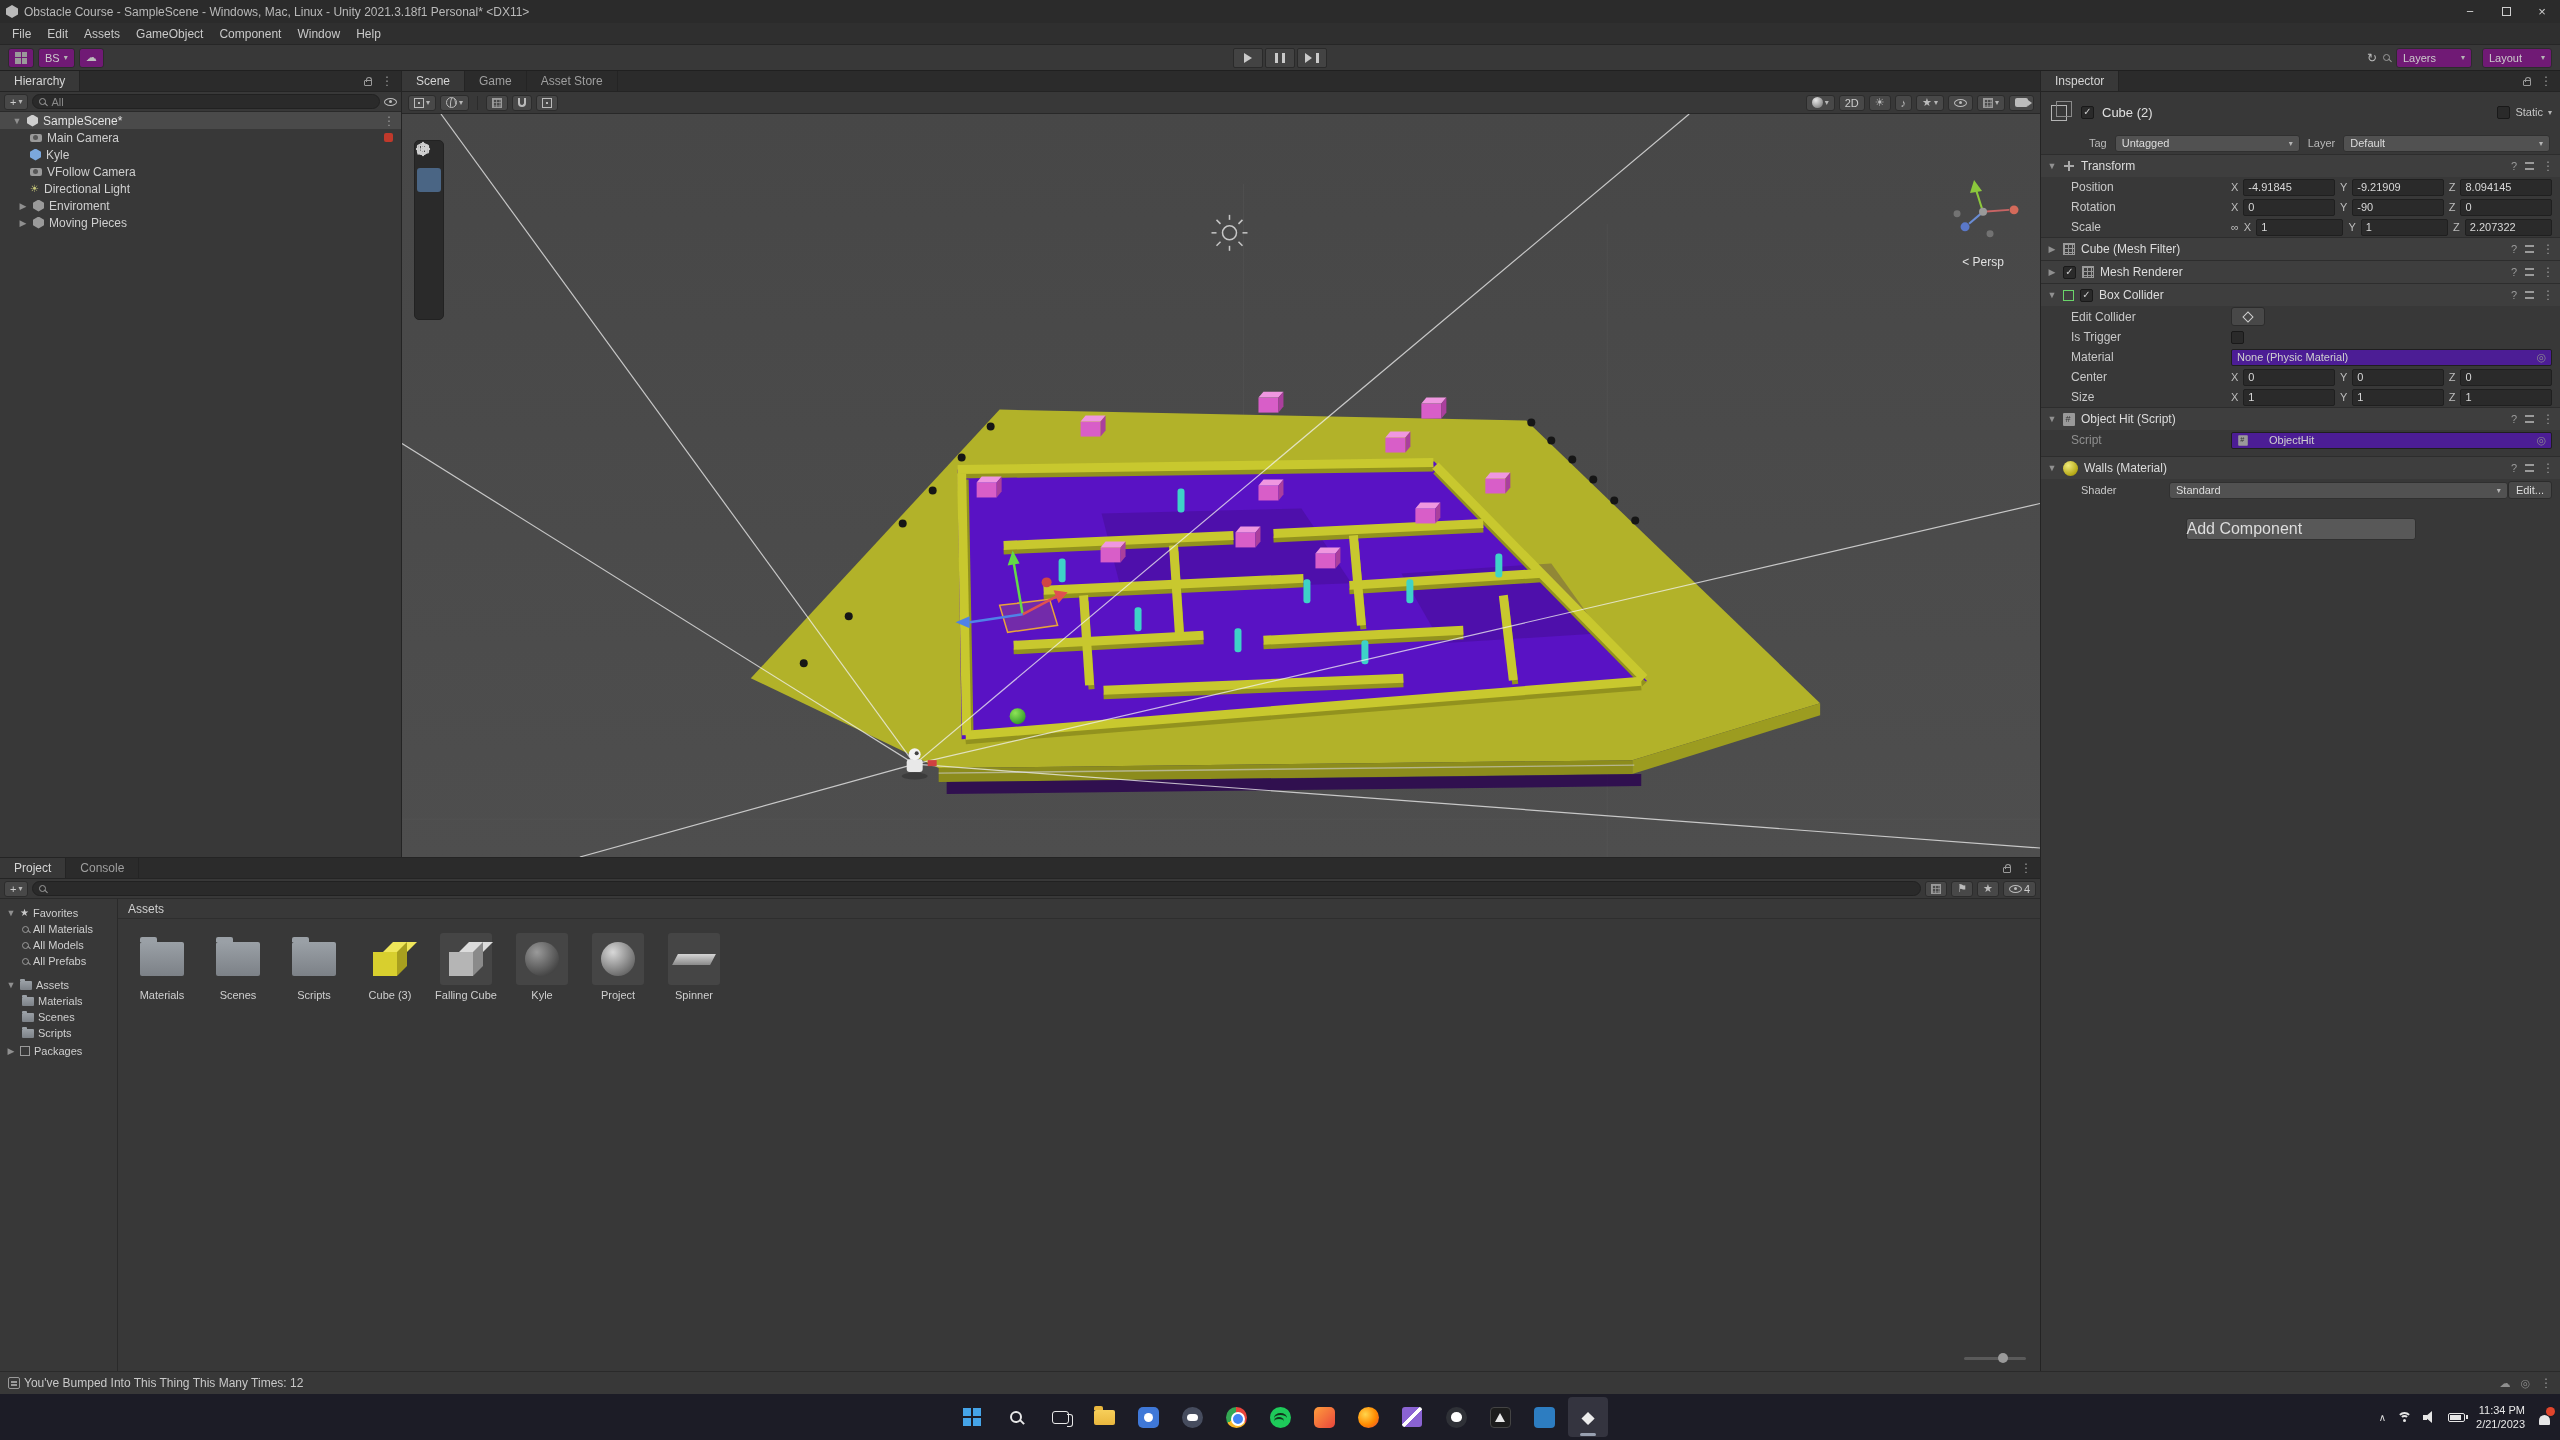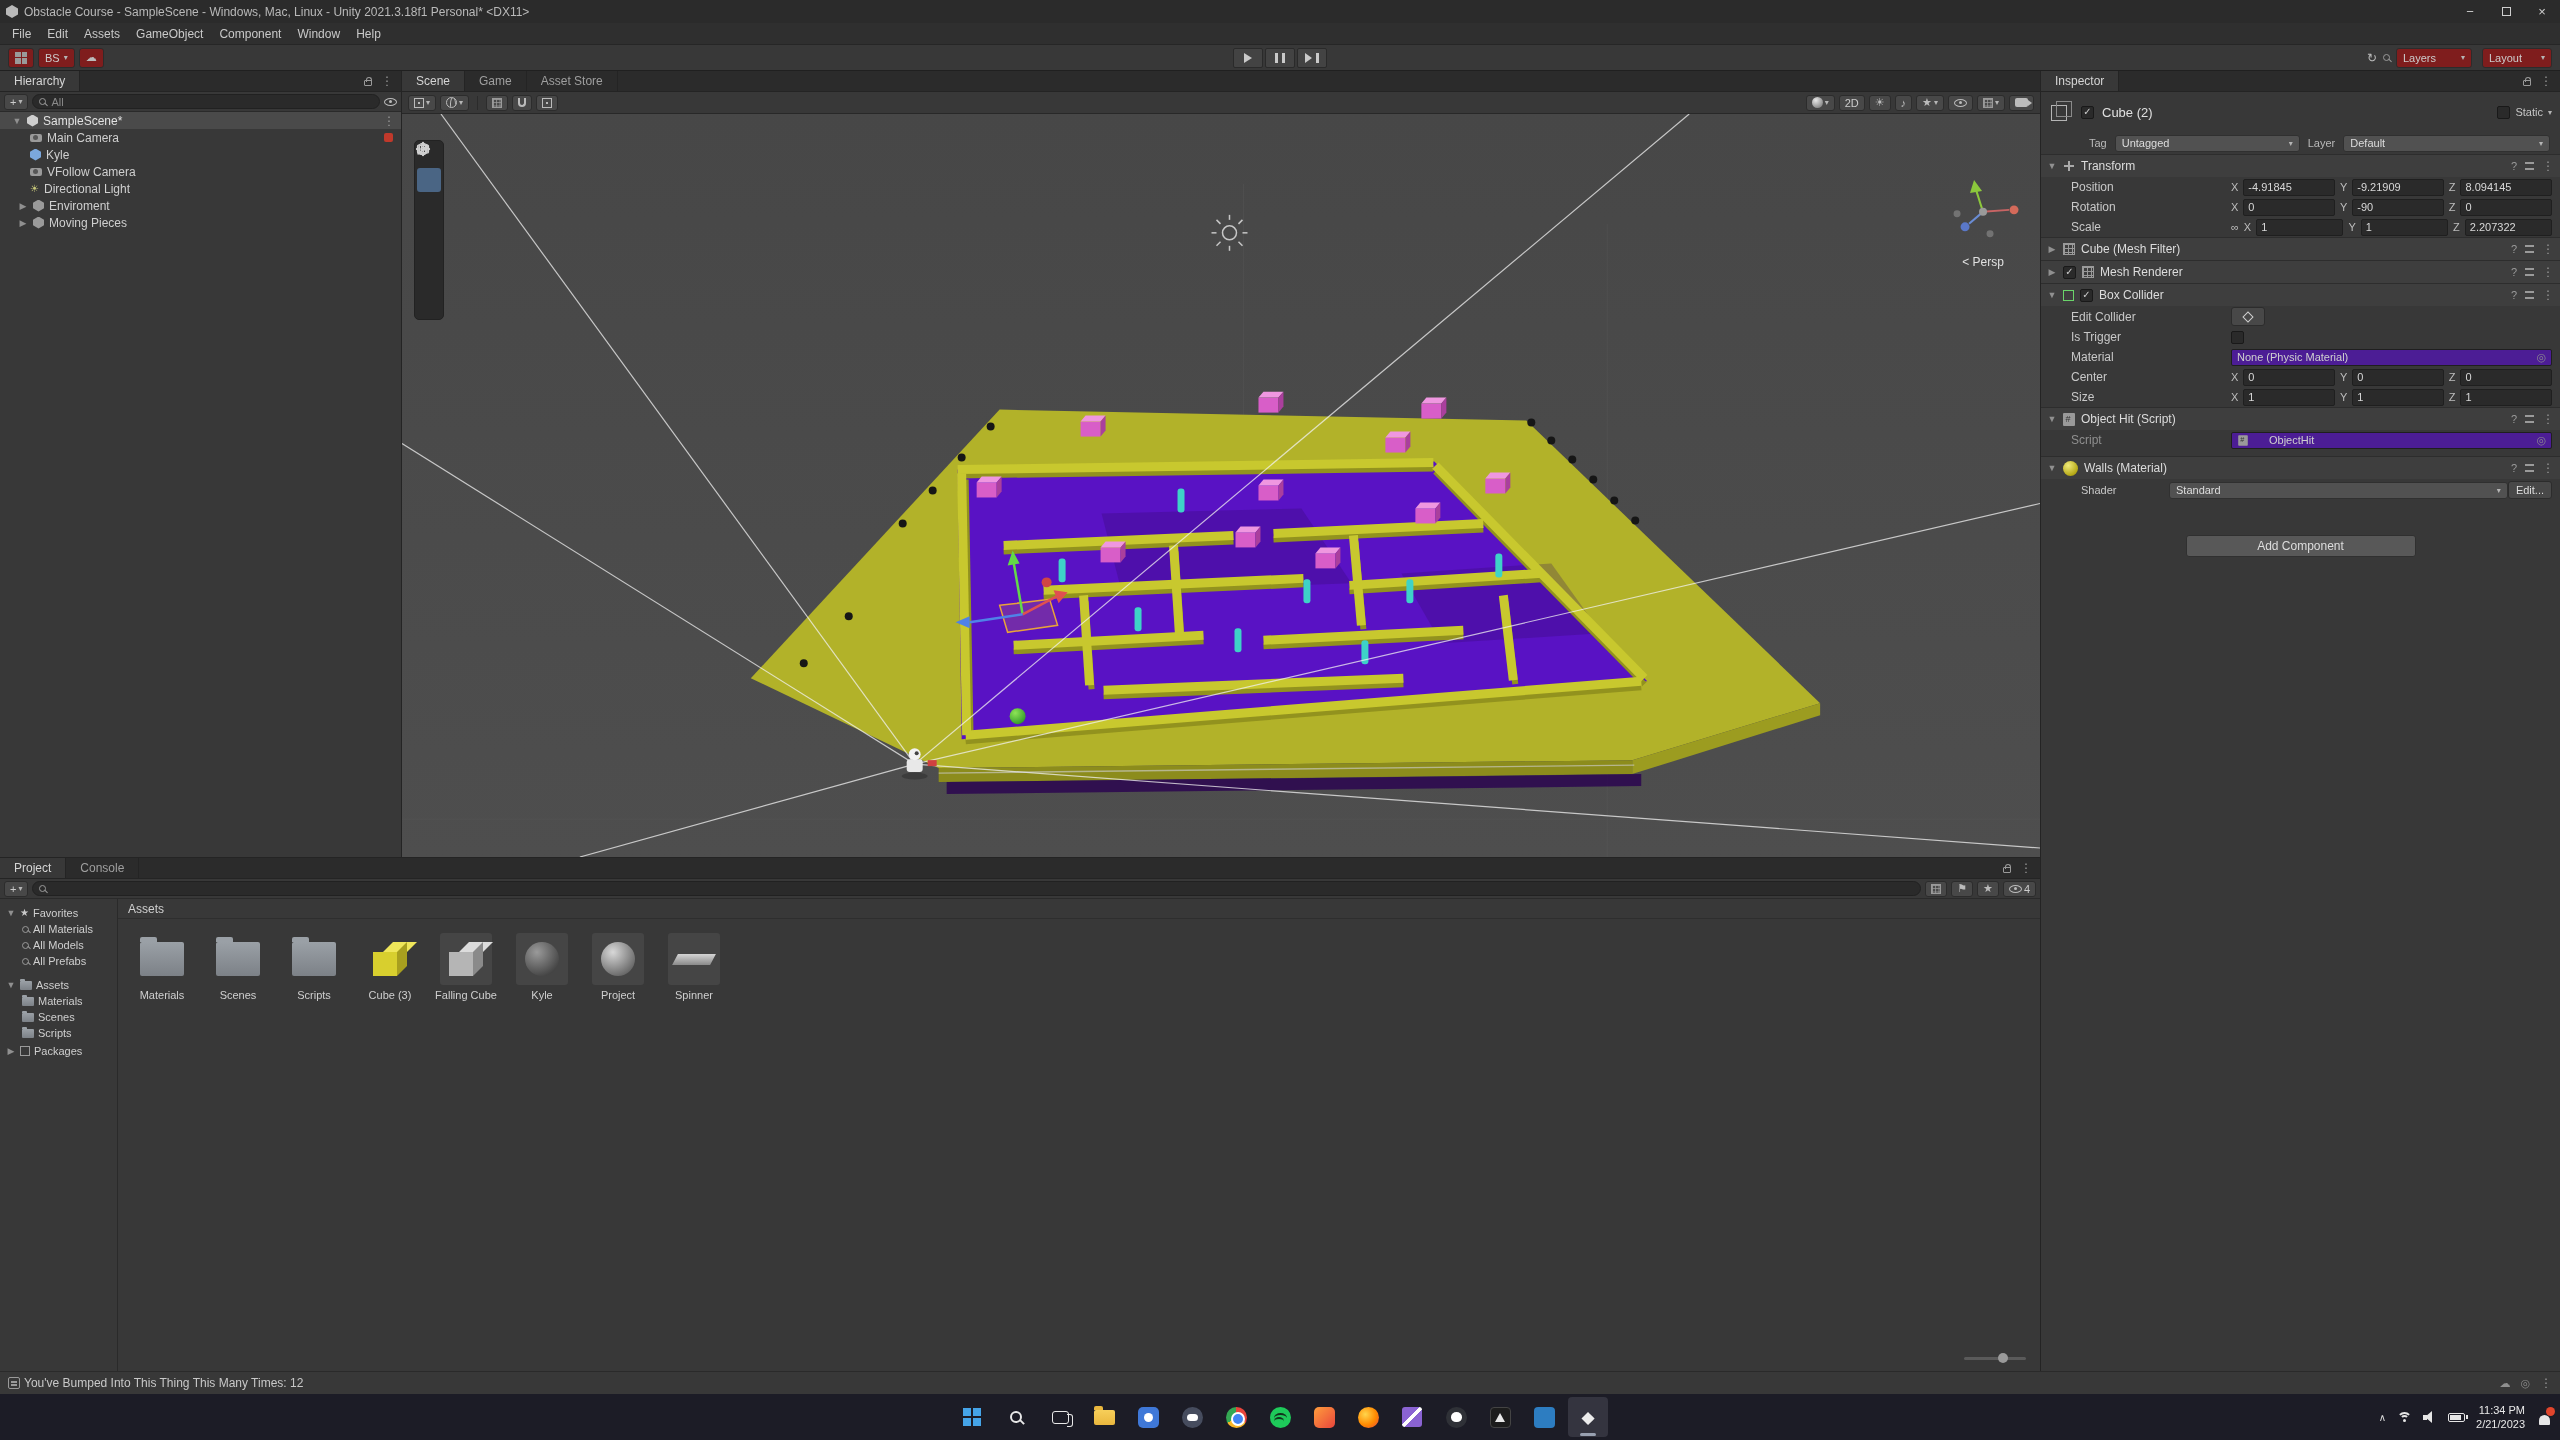--- a/index.html
+++ b/index.html
@@ -10,21 +10,21 @@
 
 .titlebar{height:23px;background:#2b2b2b;display:flex;align-items:center;padding-left:6px;flex:none}
 .titlebar .app-ico{width:12px;height:13px;clip-path:polygon(50% 0,100% 27%,100% 73%,50% 100%,0 73%,0 27%);background:#b9b9b9;margin-right:6px;flex:none}
 .titlebar .ttl{color:#b9b9b9;font-size:12px;white-space:nowrap}
 .win-controls{margin-left:auto;display:flex;height:100%}
 .win-controls .wc{width:36px;display:flex;align-items:center;justify-content:center;color:#cfcfcf;font-size:13px}
 .wc .maxbox{width:9px;height:9px;border:1px solid #cfcfcf}
 .menubar{height:22px;background:#2f2f2f;display:flex;align-items:center;padding:0 4px;flex:none;border-bottom:1px solid #262626}
 .menubar .mi{padding:0 8px;color:#c9c9c9}
 .main-toolbar{height:26px;background:#383838;border-bottom:1px solid #202020;display:flex;align-items:center;padding:0 8px;position:relative;flex:none}
-.tbtn{height:20px;min-width:24px;background:#7f1d1d;border:1px solid #2c2c2c;border-radius:3px;color:#ccc;display:inline-flex;align-items:center;justify-content:center;gap:4px;padding:0 6px;font-size:11px;margin-right:4px}
+.tbtn{height:20px;min-width:24px;background:#701a75;border:1px solid #2c2c2c;border-radius:3px;color:#ccc;display:inline-flex;align-items:center;justify-content:center;gap:4px;padding:0 6px;font-size:11px;margin-right:4px}
 .grid-ava{width:12px;height:12px;display:grid;grid-template-columns:1fr 1fr;gap:1px}
 .grid-ava i{background:#9a9a9a}
 .play-group{position:absolute;left:50%;transform:translateX(-50%);display:flex;gap:2px}
 .pbtn{width:30px;height:20px;background:#434343;border:1px solid #2a2a2a;border-radius:2px;display:flex;align-items:center;justify-content:center;gap:2px}
 .tri{width:0;height:0;border-left:8px solid #c9c9c9;border-top:5px solid transparent;border-bottom:5px solid transparent}
 .pausebar{width:3px;height:10px;background:#c9c9c9;display:inline-block;margin:0 1px}
 .stepbar{width:2.5px;height:10px;background:#c9c9c9;display:inline-block;margin-left:2px}
 .tb-right{margin-left:auto;display:flex;align-items:center;gap:6px}
 .glyph{color:#bbb}
 
@@ -114,21 +114,21 @@
 .meshgrid-ico{width:12px;height:12px;background:linear-gradient(#9a9a9a 1px,transparent 1px) 0 0/4px 4px,linear-gradient(90deg,#9a9a9a 1px,transparent 1px) 0 0/4px 4px;border:1px solid #9a9a9a;flex:none}
 .coll-ico{width:11px;height:11px;border:1.5px solid #6ad46a;flex:none}
 .cs-ico{width:12px;height:13px;background:#9a9a9a;border-radius:1px;position:relative;flex:none}
 .cs-ico::after{content:"#";color:#333;font-size:9px;position:absolute;left:2.5px;top:1px}
 .mat-sphere{width:15px;height:15px;border-radius:50%;background:radial-gradient(circle at 35% 30%,#f0ea7a,#b5a816 70%,#7a7210);flex:none}
 .editcol-btn{width:34px;height:19px;background:#484848;border:1px solid #2c2c2c;border-radius:3px;display:flex;align-items:center;justify-content:center}
 .editcol-btn i{width:8px;height:8px;border:1.3px solid #cfcfcf;transform:rotate(45deg)}
 .shader-row{display:flex;align-items:center;padding:2px 8px 2px 40px;font-size:11px;color:#c8c8c8}
 .dd-shader{flex:1}
 .edit-btn{height:18px;background:#484848;border:1px solid #2c2c2c;border-radius:3px;color:#ddd;font-size:11px;padding:0 7px;display:flex;align-items:center}
-.add-component{width:230px;height:22px;margin:34px auto;background:#585858;border:1px solid #303030;border-radius:3px;color:#ddd;font-size:12px;display:flex;align-items:center;justify-content:center}
+.add-component{width:230px;height:22px;margin:17px auto;background:#585858;border:1px solid #303030;border-radius:3px;color:#ddd;font-size:16px;display:flex;align-items:center;justify-content:flex-start}
 
 
 .project{flex:1;display:flex;flex-direction:column;min-height:0;background:#383838;border-top:1px solid #242424}
 .proj-body{flex:1;display:flex;min-height:0}
 .proj-tree{width:118px;border-right:1px solid #2a2a2a;padding-top:6px;flex:none}
 .ptrow{height:16px;display:flex;align-items:center;gap:4px;font-size:11px;color:#cfcfcf;padding-left:6px;white-space:nowrap}
 .ptrow.indent{padding-left:22px}
 .star-ico{color:#c9c9c9;font-size:10px;line-height:1}
 .fold-ico{width:12px;height:9px;background:linear-gradient(#9aa0a6,#7c8187);border-radius:1px;position:relative;flex:none}
 .fold-ico::before{content:"";position:absolute;top:-2px;left:0;width:5px;height:2px;background:#9aa0a6;border-radius:1px 1px 0 0}

